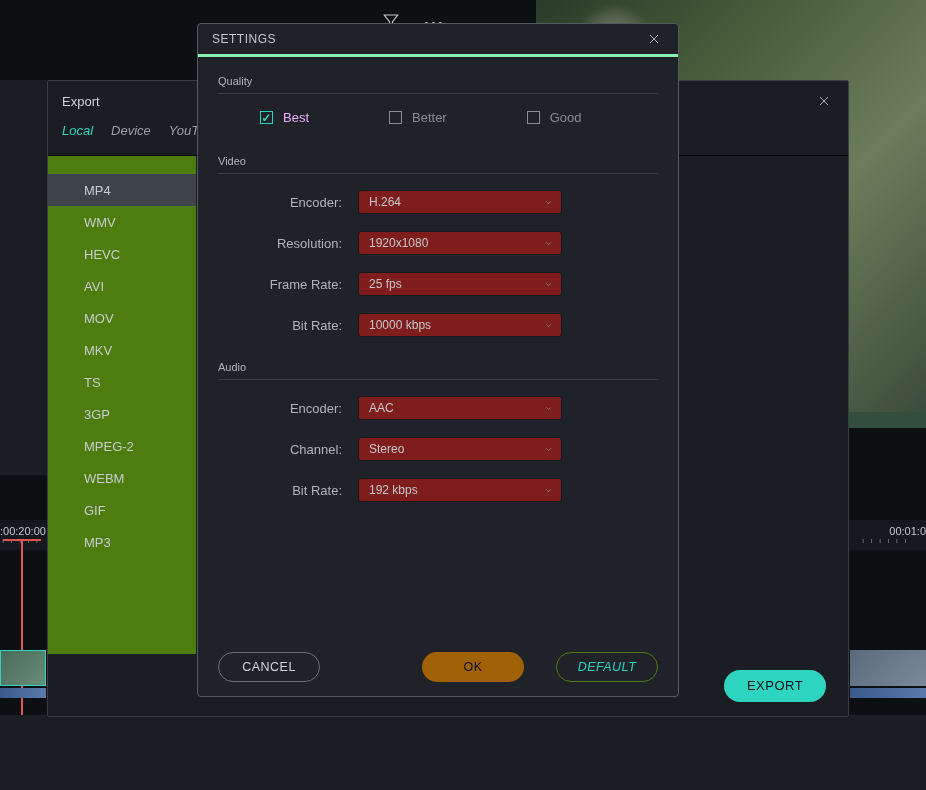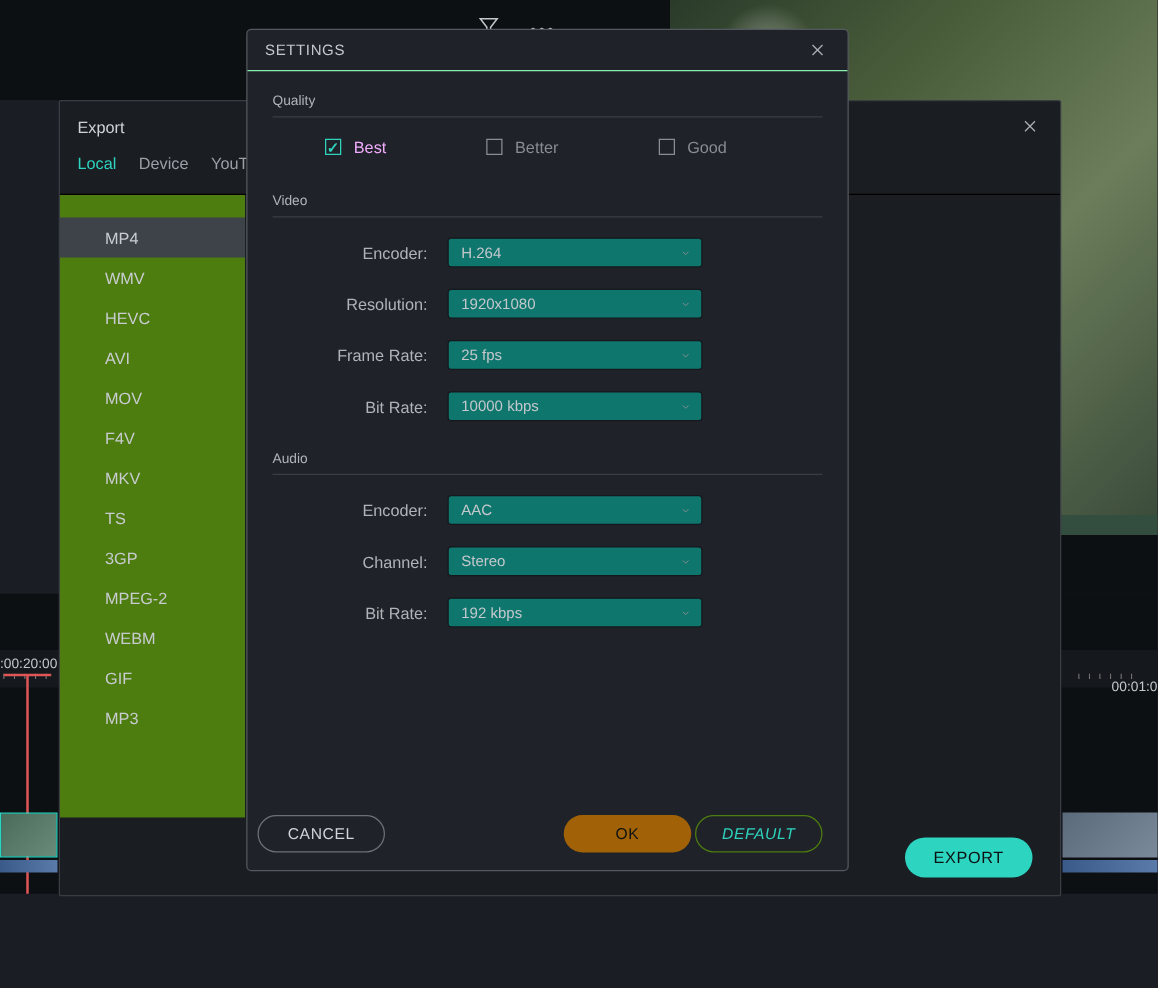--- a/index.html
+++ b/index.html
@@ -82,21 +82,20 @@
   position: absolute;
   top: 525px; left: 0;
   font-size: 11px;
   color: #c4c8cc;
 }
 .bg-timecode-right {
   position: absolute;
   top: 525px; right: 0;
   font-size: 11px;
   color: #c4c8cc;
-  margin-top: 19px;
 }
 .bg-playhead {
   position: absolute;
   top: 540px; left: 21px;
   width: 2px; height: 175px;
   background: #e05555;
 }
 .bg-playhead::before {
   content: '';
   position: absolute;
@@ -177,20 +176,21 @@
   align-items: center;
   border-bottom: 1px solid #000;
 }
 .export-tab {
   font-size: 13px;
   color: #9aa0a6;
   padding-bottom: 24px;
   cursor: pointer;
   border-bottom: 2px solid transparent;
   margin-top: 10px;
+  font-style: italic;
 }
 .export-tab.active {
   color: #2dd4bf;
   border-bottom-color: #2dd4bf;
 }
 
 .export-body { display: flex; height: 498px; }
 .format-list {
   width: 148px;
   padding-top: 18px;
@@ -229,21 +229,21 @@
 .settings-dialog {
   position: absolute;
   top: 23px; left: 197px;
   width: 482px; height: 674px;
   background: #1f2329;
   border: 1px solid #54595f;
   border-radius: 4px;
 }
 .settings-header {
   height: 33px;
-  border-bottom: 1px solid #86efac;
+  border-bottom: 3px solid #86efac;
   display: flex; align-items: center; justify-content: space-between;
   padding: 0 14px;
 }
 .settings-title {
   font-size: 12px;
   letter-spacing: 0.5px;
   color: #c4c8cc;
 }
 .settings-body {
   padding: 18px 20px 0 20px;
@@ -291,35 +291,35 @@
 }
 .field-label {
   width: 140px;
   text-align: right;
   padding-right: 16px;
   font-size: 13px;
   color: #b0b4b8;
 }
 .dropdown {
   width: 204px; height: 24px;
-  background: #0f766e;
+  background: #7f1d1d;
   border: 1px solid #15181c;
   border-radius: 3px;
   display: flex; align-items: center; justify-content: space-between;
   padding: 0 8px 0 10px;
   font-size: 12px;
   color: #c4c8cc;
   cursor: pointer;
 }
 .dropdown svg { width: 9px; height: 9px; }
 
 .settings-footer {
   position: absolute;
-  bottom: 14px; left: 8px; right: 20px;
-  display: flex; gap: 3px;
+  bottom: 14px; left: 20px; right: 20px;
+  display: flex; gap: 32px;
 }
 .btn {
   height: 30px;
   border-radius: 15px;
   font-size: 12.5px;
   letter-spacing: 0.5px;
   cursor: pointer;
   display: flex; align-items: center; justify-content: center;
 }
 .btn-cancel {
@@ -395,21 +395,20 @@
     <div class="export-tab">Device</div>
     <div class="export-tab">YouTub</div>
   </div>
   <div class="export-body">
     <div class="format-list">
       <div class="format-item selected">MP4</div>
       <div class="format-item">WMV</div>
       <div class="format-item">HEVC</div>
       <div class="format-item">AVI</div>
       <div class="format-item">MOV</div>
-      <div class="format-item">F4V</div>
       <div class="format-item">MKV</div>
       <div class="format-item">TS</div>
       <div class="format-item">3GP</div>
       <div class="format-item">MPEG-2</div>
       <div class="format-item">WEBM</div>
       <div class="format-item">GIF</div>
       <div class="format-item">MP3</div>
     </div>
   </div>
   <div class="export-footer">

